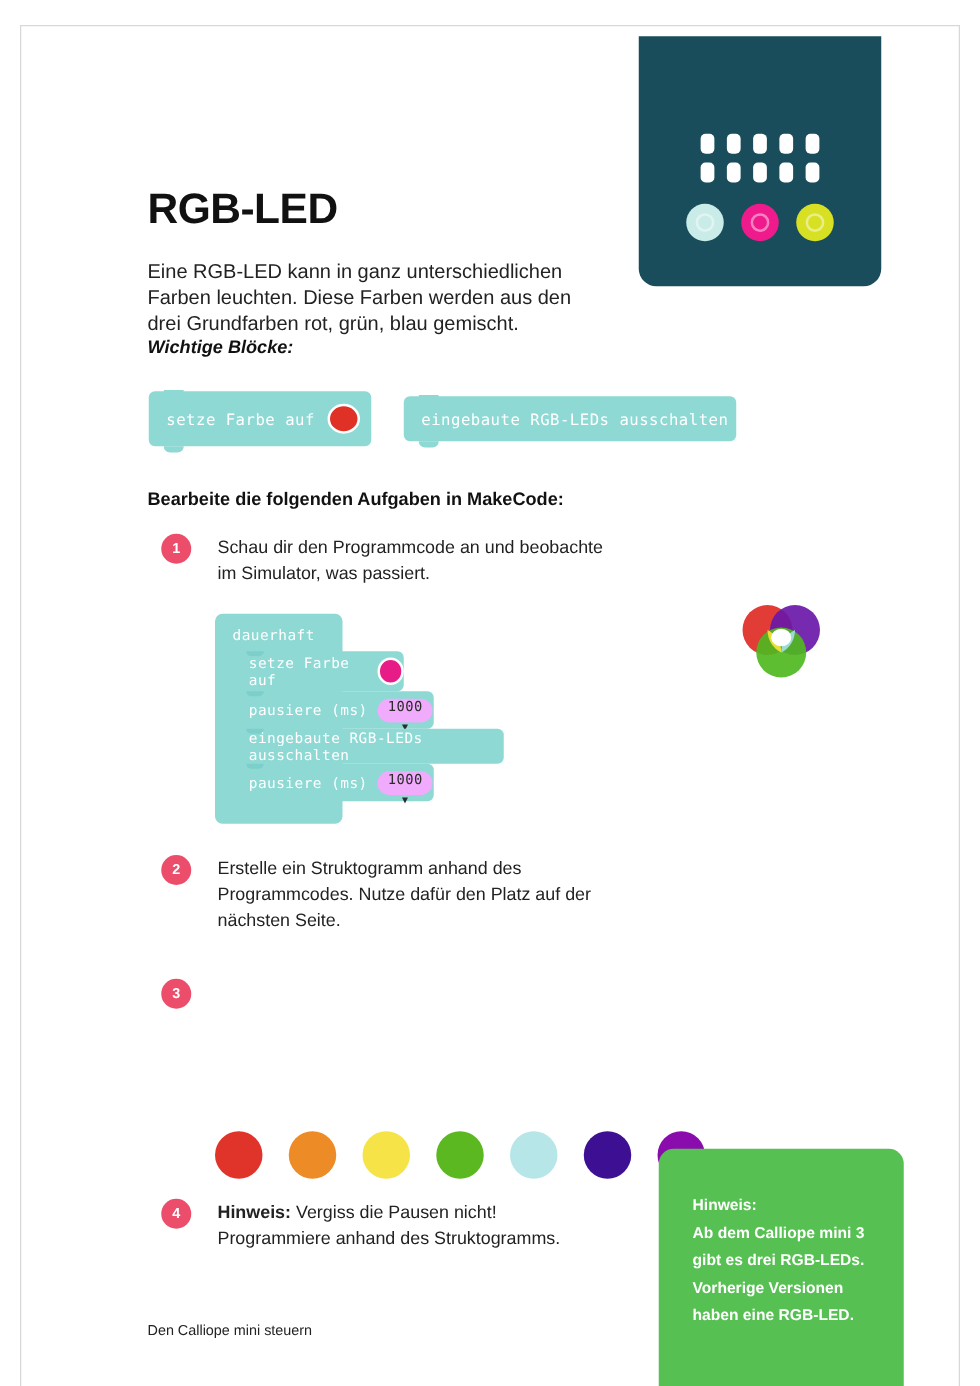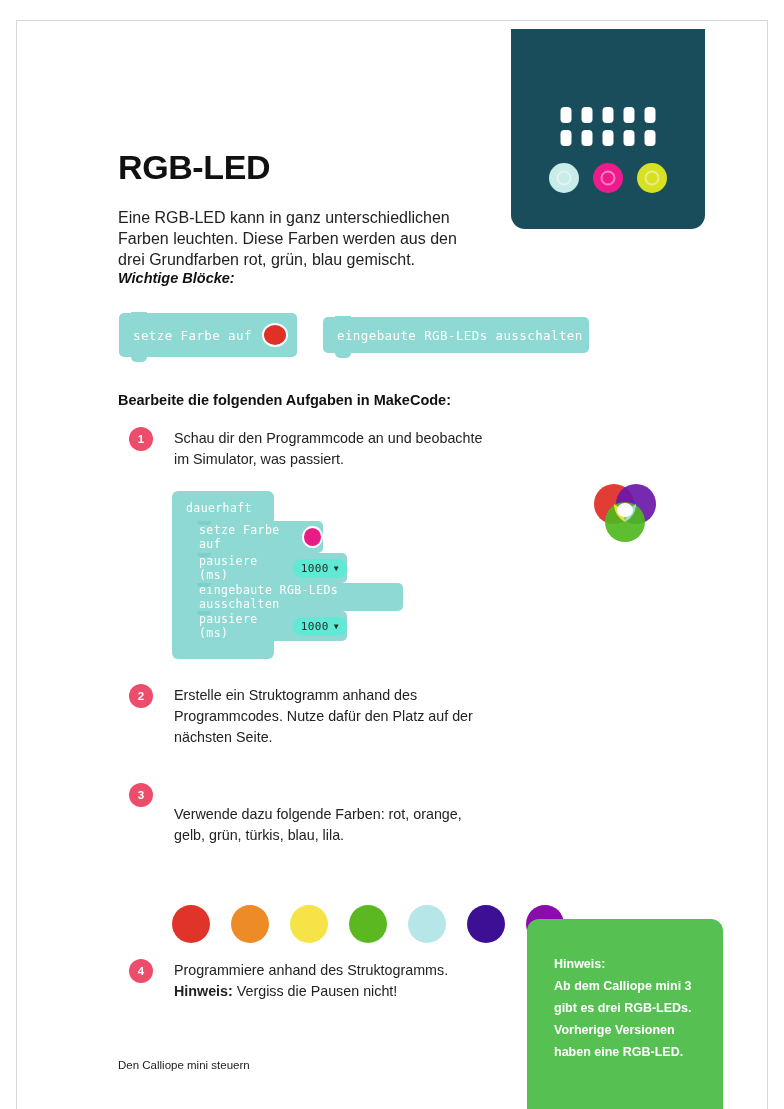--- a/index.html
+++ b/index.html
@@ -237,30 +237,31 @@
     background: #e81c86;
     margin-left: 8px;
     border: 2px solid #ffffff;
     box-sizing: border-box;
   }
   #row-pause1 { top: 532px; width: 160px; height: 30px; }
   #row-ledsoff { top: 562px; width: 216px; height: 28px; }
   #row-pause2 { top: 590px; width: 160px; height: 30px; }
   .pill {
     margin-left: 8px;
-    background: #5eead4;
+    background: #f0abfc;
     border-radius: 11px;
     height: 19px;
     padding: 0 8px;
     display: flex;
     align-items: center;
     gap: 5px;
     color: #2b2b2b;
     font-size: 11px;
     font-family: "DejaVu Sans Mono", monospace;
+    flex-direction: column;
   }
   .pill .caret { font-size: 8px; color: #2b2b2b; }
 
   
   #color-wheel {
     position: absolute;
     left: 575px;
     top: 462px;
     width: 66px;
     height: 60px;
@@ -442,39 +443,38 @@
   </svg>
 
   <div class="task" id="task-2">
     <div class="task-badge" style="background: rgb(236, 77, 106);">2</div>
     <div class="task-body">Erstelle ein Struktogramm anhand des Programmcodes. Nutze dafür den Platz auf der nächsten Seite.</div>
   </div>
 
   <div class="task" id="task-3">
     <div class="task-badge" style="background: rgb(236, 77, 106);">3</div>
     <div class="task-body">
-      <div class="task-sub">Verwende dazu folgende Farben: rot, orange, gelb, grün, türkis, blau, lila.</div>
     </div>
   </div>
 
   <div id="rainbow-row">
     <div class="rainbow-dot" id="sw-0" style="background: rgb(224, 51, 42);"></div>
     <div class="rainbow-dot" id="sw-1" style="background: rgb(237, 139, 38);"></div>
     <div class="rainbow-dot" id="sw-2" style="background: rgb(245, 227, 71);"></div>
     <div class="rainbow-dot" id="sw-3" style="background: rgb(92, 184, 32);"></div>
     <div class="rainbow-dot" id="sw-4" style="background: rgb(182, 230, 232);"></div>
     <div class="rainbow-dot" id="sw-5" style="background: rgb(61, 16, 147);"></div>
     <div class="rainbow-dot" id="sw-6" style="background: rgb(138, 12, 173);"></div>
   </div>
 
   <div class="task" id="task-4">
     <div class="task-badge" style="background: rgb(236, 77, 106);">4</div>
     <div class="task-body">
+      <div><b>Hinweis:</b><span> Vergiss die Pausen nicht!</span></div>
       <div>Programmiere anhand des Struktogramms.</div>
-      <div><b>Hinweis:</b><span> Vergiss die Pausen nicht!</span></div>
     </div>
   </div>
 
   <div id="hint-box" style="background: rgb(87, 192, 83);">
     <div class="hint-line">Hinweis:</div>
     <div class="hint-line">Ab dem Calliope mini 3</div>
     <div class="hint-line">gibt es drei RGB-LEDs.</div>
     <div class="hint-line">Vorherige Versionen</div>
     <div class="hint-line">haben eine RGB-LED.</div>
   </div>

